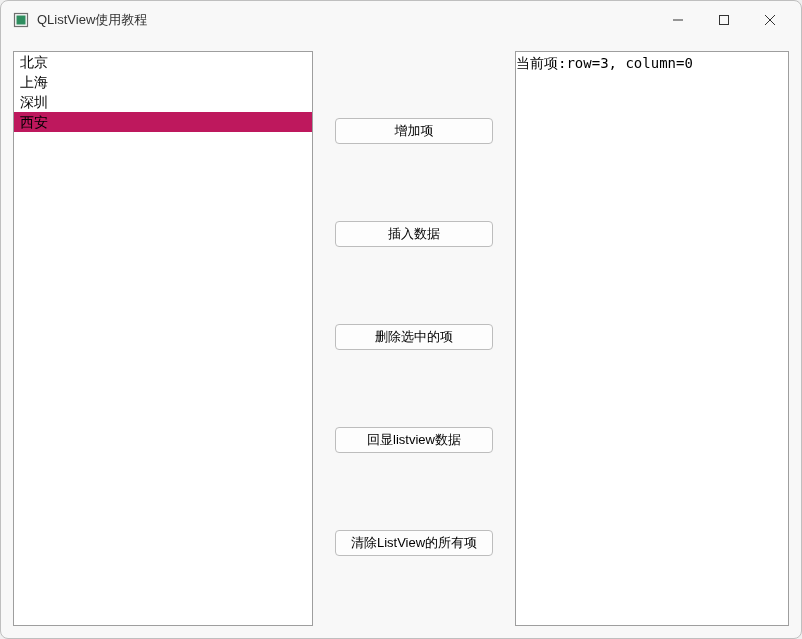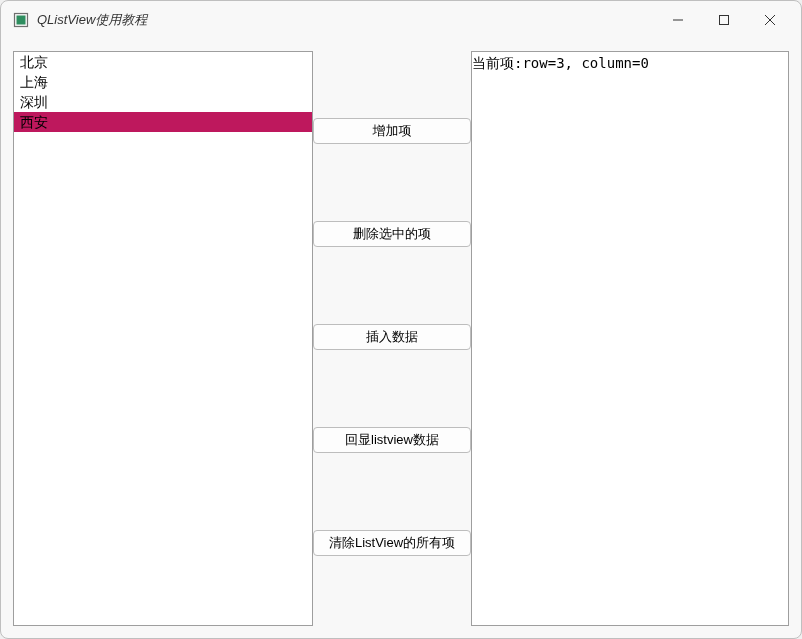--- a/index.html
+++ b/index.html
@@ -29,36 +29,36 @@
       font-size: 13px;
     }
     .titlebar .app-icon {
       width: 16px;
       height: 16px;
       margin-right: 8px;
       display: inline-flex;
       align-items: center;
       justify-content: center;
     }
-    .titlebar .title-text { flex: 0 0 auto; font-style: italic; }
+    .titlebar .title-text { flex: 0 0 auto; }
     .titlebar .spacer { flex: 1; }
     .win-ctrl {
       width: 46px;
       height: 30px;
       display: flex;
       align-items: center;
       justify-content: center;
       color: #555;
     }
     .win-ctrl svg { display: block; }
     .client {
       flex: 1;
       display: flex;
       padding: 12px;
-      gap: 0;
+      gap: 22px;
     }
     .listview {
       width: 300px;
       height: 100%;
       background: #fff;
       border: 1px solid #9e9e9e;
       overflow: auto;
     }
     .listview .item {
       padding: 1px 6px;
@@ -136,21 +136,21 @@
   <div class="client">
     <div class="listview" id="listview">
         <div class="item">北京</div>
         <div class="item">上海</div>
         <div class="item">深圳</div>
         <div class="item selected">西安</div>
       </div>
 
     <div class="btn-col">
       <button class="btn">增加项</button>
+      <button class="btn">插入数据</button>
       <button class="btn">删除选中的项</button>
-      <button class="btn">插入数据</button>
       <button class="btn">回显listview数据</button>
       <button class="btn">清除ListView的所有项</button>
     </div>
 
     <div class="textpane">当前项:row=3, column=0</div>
   </div>
 </div>
 
 </body></html>

